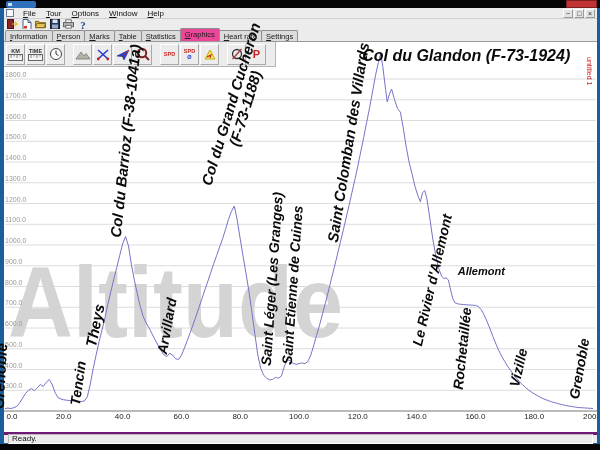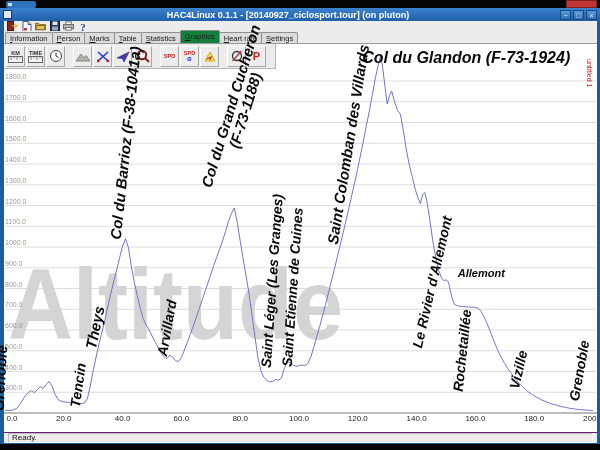--- a/index.html
+++ b/index.html
@@ -26,61 +26,66 @@
   .menu-item{font-size:8px;color:#111;padding:0 5px;cursor:default;}
   .menubar .spacer{flex:1;}
   .mdibtns{display:flex;gap:1px;}
   .mdibtn{width:10px;height:9px;background:#e2e2e2;border:1px solid #9a9a9a;border-top-color:#fff;border-left-color:#fff;
           font-size:7px;line-height:7px;text-align:center;color:#222;}
   .maintoolbar{height:10px;display:flex;align-items:center;gap:3px;padding:0 3px;flex:0 0 10px;background:#ececec;}
   .mico{width:11px;height:10px;display:flex;align-items:center;justify-content:center;}
   .tabbar{height:12px;display:flex;align-items:flex-end;padding:0 1px;background:#ececec;flex:0 0 12px;}
   .tab{font-size:7.5px;color:#1a1a1a;background:#dcdcdc;border:1px solid #8f8f8f;border-bottom:none;
        padding:1px 4px 1px 4px;margin-right:-1px;border-radius:2px 2px 0 0;position:relative;top:1px;}
-  .tab.active{background:#15803d;padding-bottom:2px;top:0;z-index:2;font-weight:normal;}
+  .tab.active{background:#ec4899;padding-bottom:2px;top:0;z-index:2;font-weight:normal;}
   .chart{position:relative;flex:1;background:#ffffff;overflow:visible;border-top:1px solid #9a9a9a;}
   .gtoolbar{position:absolute;left:0;top:0;width:272px;height:25px;background:#ececec;z-index:3;
             border-right:1px solid #b5b5b5;border-bottom:1px solid #b5b5b5;display:flex;align-items:center;gap:1px;padding:1px 2px;}
   .gbtn{width:19px;height:21px;background:#ececec;border:1px solid #a8a8a8;border-top-color:#fff;border-left-color:#fff;
         display:flex;flex-direction:column;align-items:center;justify-content:center;font-size:6px;color:#333;}
   .gsep{width:6px;height:1px;}
   .gbtn .lbl{font-weight:bold;font-size:5.5px;line-height:6px;color:#333;}
   .gbtn .lbl.red{color:#c22;}
   .gbtn .lbl.blue{color:#23c;}
   .chart svg{display:block;}
   .wm{user-select:none;}
   .mark{position:absolute;z-index:6;width:0;height:0;}
   .mark > span{position:absolute;left:0;bottom:0;transform-origin:0 100%;white-space:nowrap;
                font-weight:bold;font-style:italic;color:#0a0a0a;line-height:1.02;}
   .mark .l2{display:block;text-align:center;}
   .note{position:absolute;z-index:6;font-size:7px;color:#c22;transform-origin:0 0;transform:rotate(90deg);white-space:nowrap;}
-  .statusbar{height:11px;flex:0 0 11px;background:#ececec;border-top:1px solid #701a75;display:flex;align-items:center;padding:0 4px;}
+  .statusbar{height:11px;flex:0 0 11px;background:#ececec;border-top:3px solid #701a75;display:flex;align-items:center;padding:0 4px;}
   .statusbar .cell{font-size:8px;color:#111;border:1px solid #bbb;border-bottom-color:#fff;border-right-color:#fff;
                    padding:0 3px;line-height:8px;flex:1;}
   u{text-decoration:underline;}
 </style>
 </head>
 <body>
 
 <div class="screen">
   <div class="frag-blue"></div>
   <div class="frag-red"></div>
 
   <div class="window">
 
-    <div class="titlebar">
-      <div class="title-icon"></div>
-      <div class="title-text">HAC4Linux 0.1.1 - [20140927_ciclosport.tour] (on pluton)</div>
-      <div class="title-btns">
-        <div class="tbtn">−</div>
-        <div class="tbtn">□</div>
-        <div class="tbtn">×</div>
+
+    <div class="menubar">
+      <div class="mdi-doc-icon"></div>
+      <span class="menu-item mnemonic"><u>F</u>ile</span>
+      <span class="menu-item mnemonic"><u>T</u>our</span>
+      <span class="menu-item mnemonic"><u>O</u>ptions</span>
+      <span class="menu-item mnemonic"><u>W</u>indow</span>
+      <span class="menu-item mnemonic"><u>H</u>elp</span>
+      <span class="spacer"></span>
+      <div class="mdibtns">
+        <div class="mdibtn">−</div>
+        <div class="mdibtn">□</div>
+        <div class="mdibtn">×</div>
       </div>
     </div>
-
 
     <div class="maintoolbar">
       <div class="mico">
           <svg width="11" height="10" viewBox="0 0 11 10">
             <rect x="0.5" y="0.5" width="6" height="9" fill="#8a2525" stroke="#551212"></rect>
             <path d="M5 5 L10 5 M8 3 L10 5 L8 7" stroke="#e8c21a" stroke-width="1.2" fill="none"></path>
           </svg>
         </div>
       <div class="mico">
           <svg width="10" height="11" viewBox="0 0 10 11">

